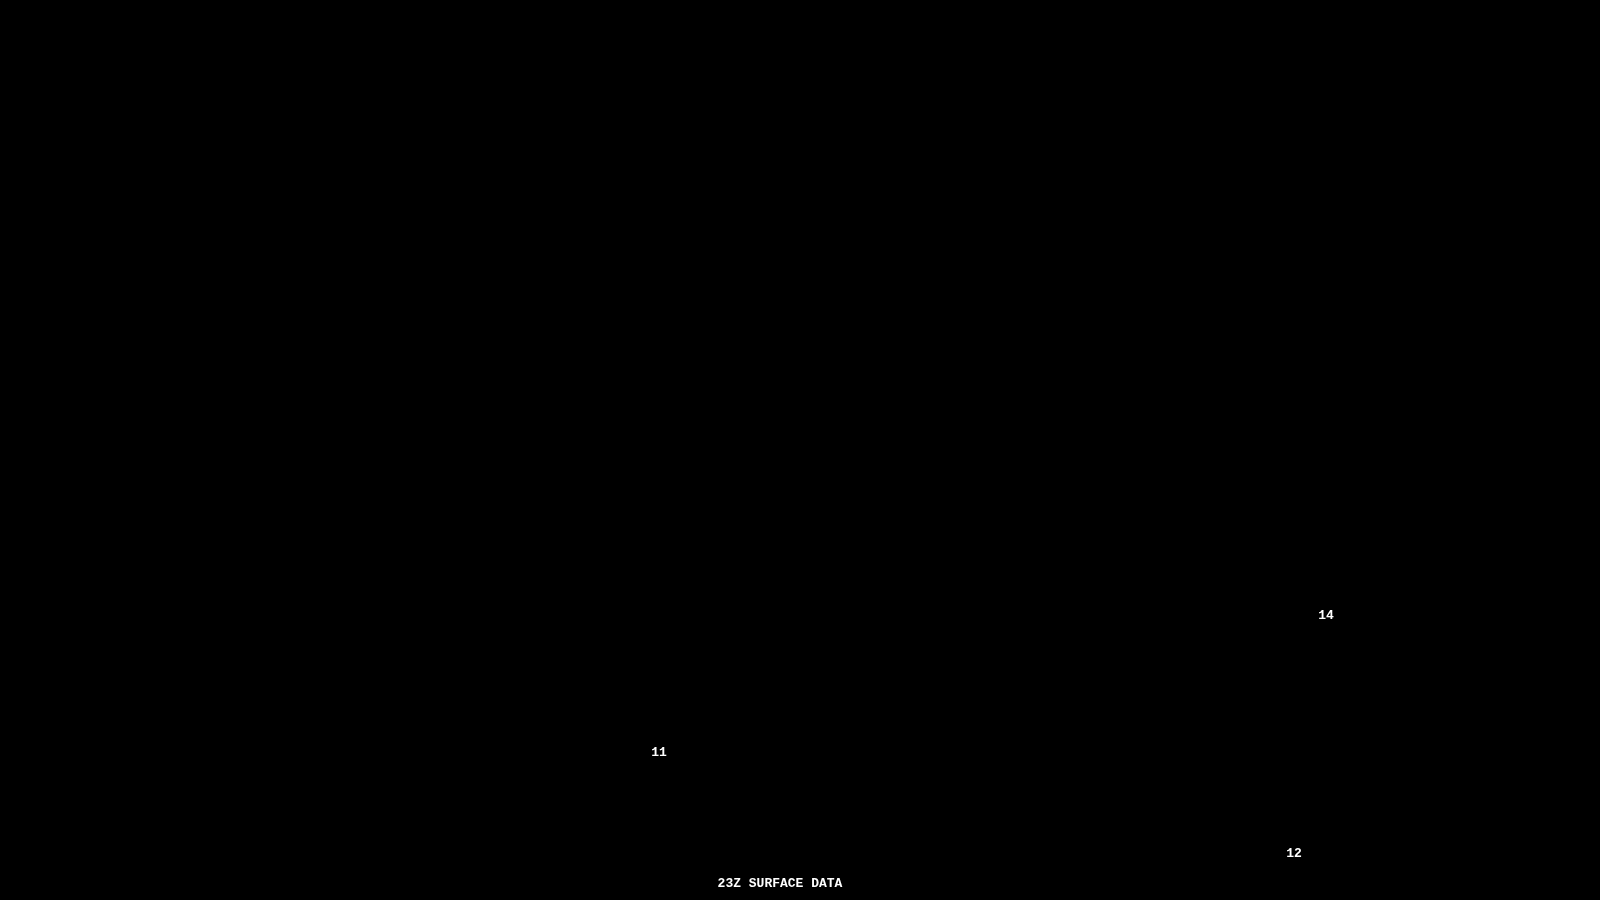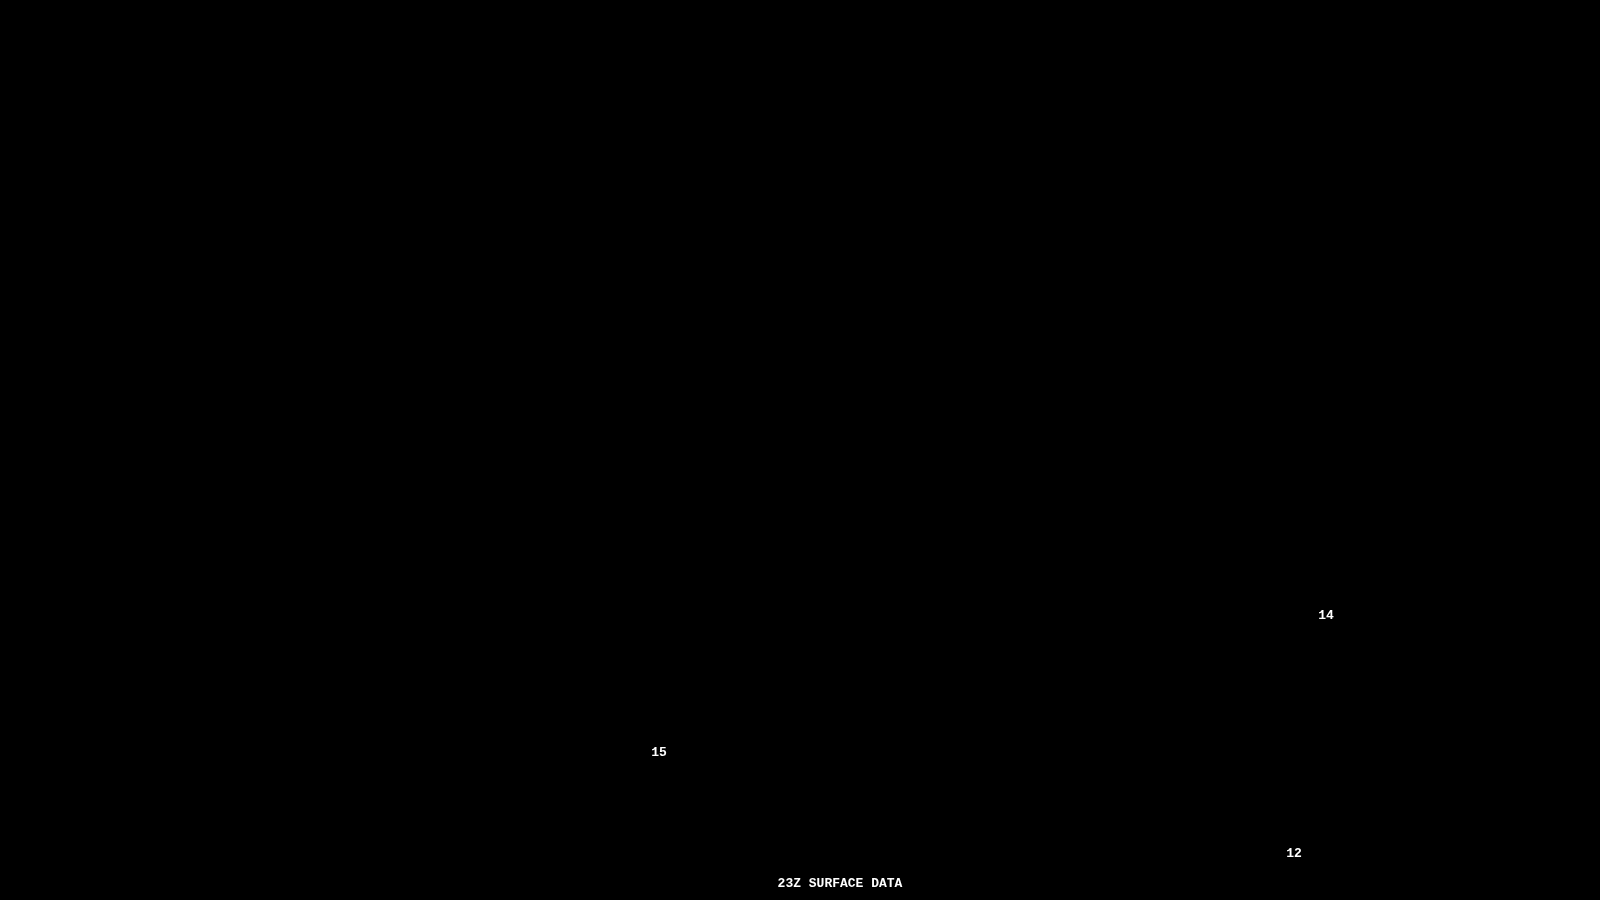--- a/index.html
+++ b/index.html
@@ -29,17 +29,17 @@
     line-height: 1;
     white-space: pre;
   }
 </style>
 </head>
 <body>
 
 <div class="screen">
   <div class="layer">
       <span class="plot-text" style="left: 1326px; top: 615px;">14</span>
-      <span class="plot-text" style="left: 659px; top: 752px;">15</span>
+      <span class="plot-text" style="left: 659px; top: 752px;">11</span>
       <span class="plot-text" style="left: 1258px; top: 853px; margin-left: 36px;">12</span>
     </div>
-  <div class="plot-text" style="left: 840px; top: 883px;">23Z SURFACE DATA</div>
+  <div class="plot-text" style="left: 780px; top: 883px;">23Z SURFACE DATA</div>
 </div>
 
 </body></html>

